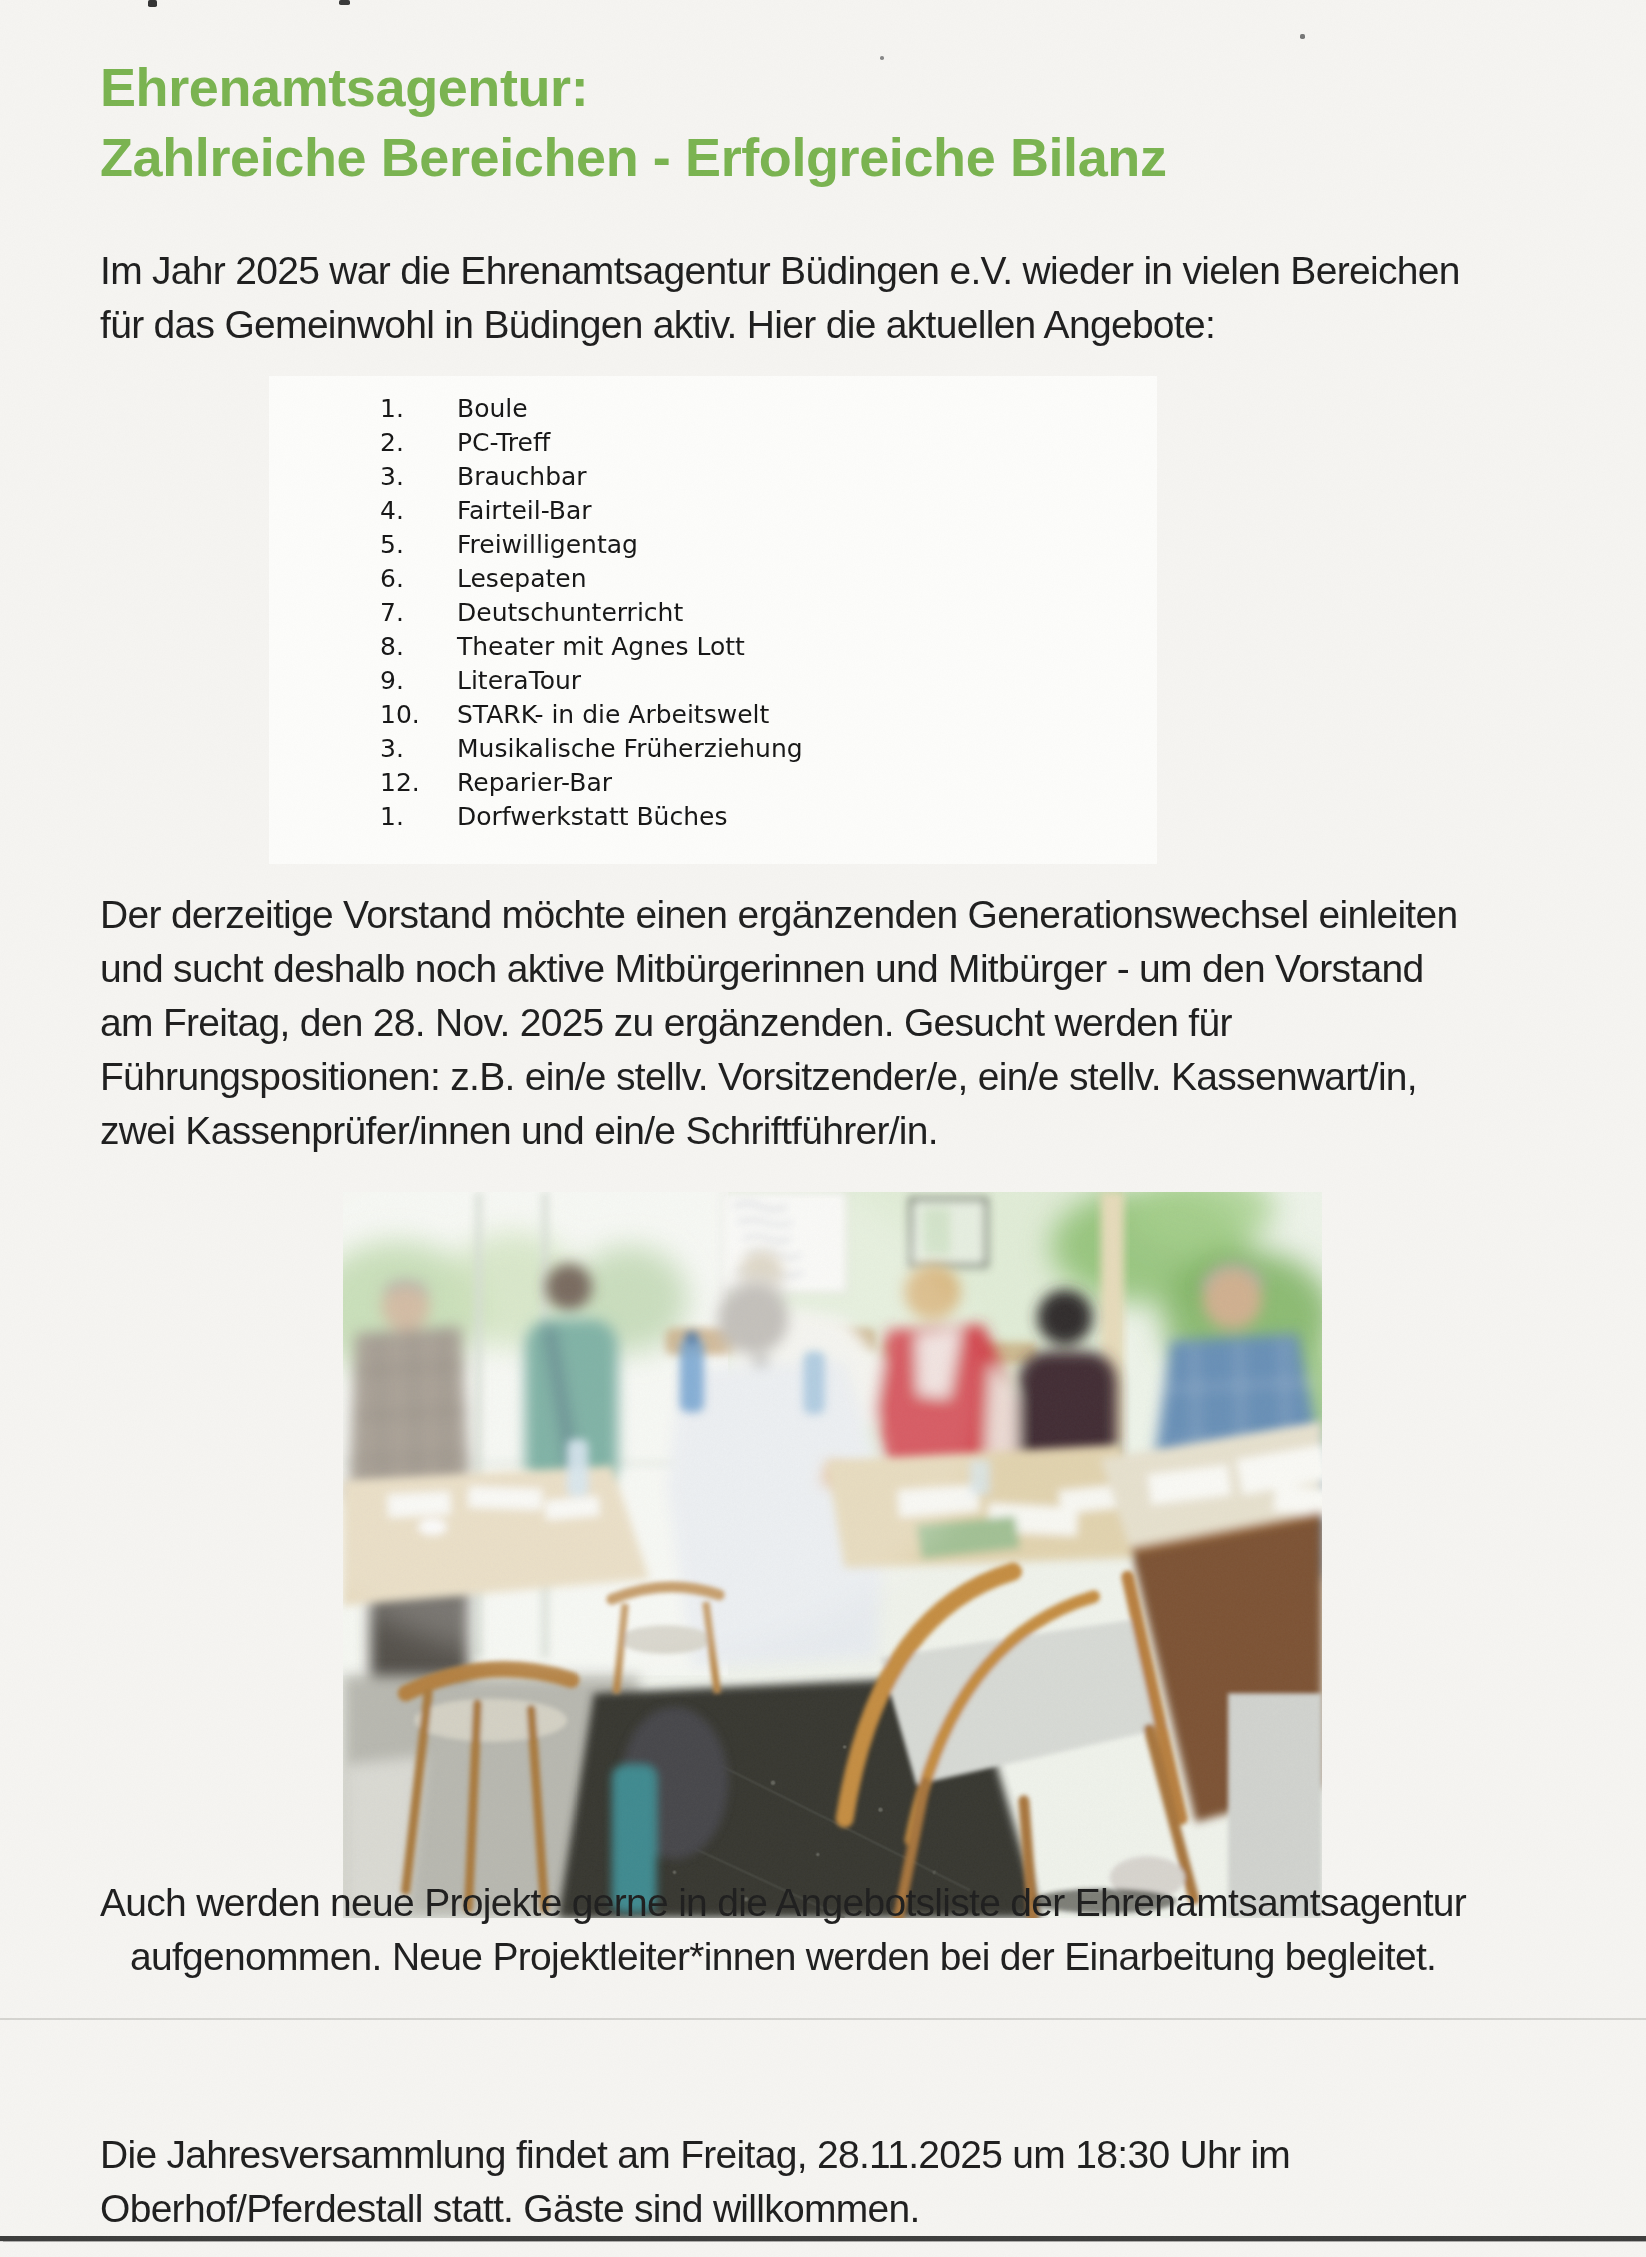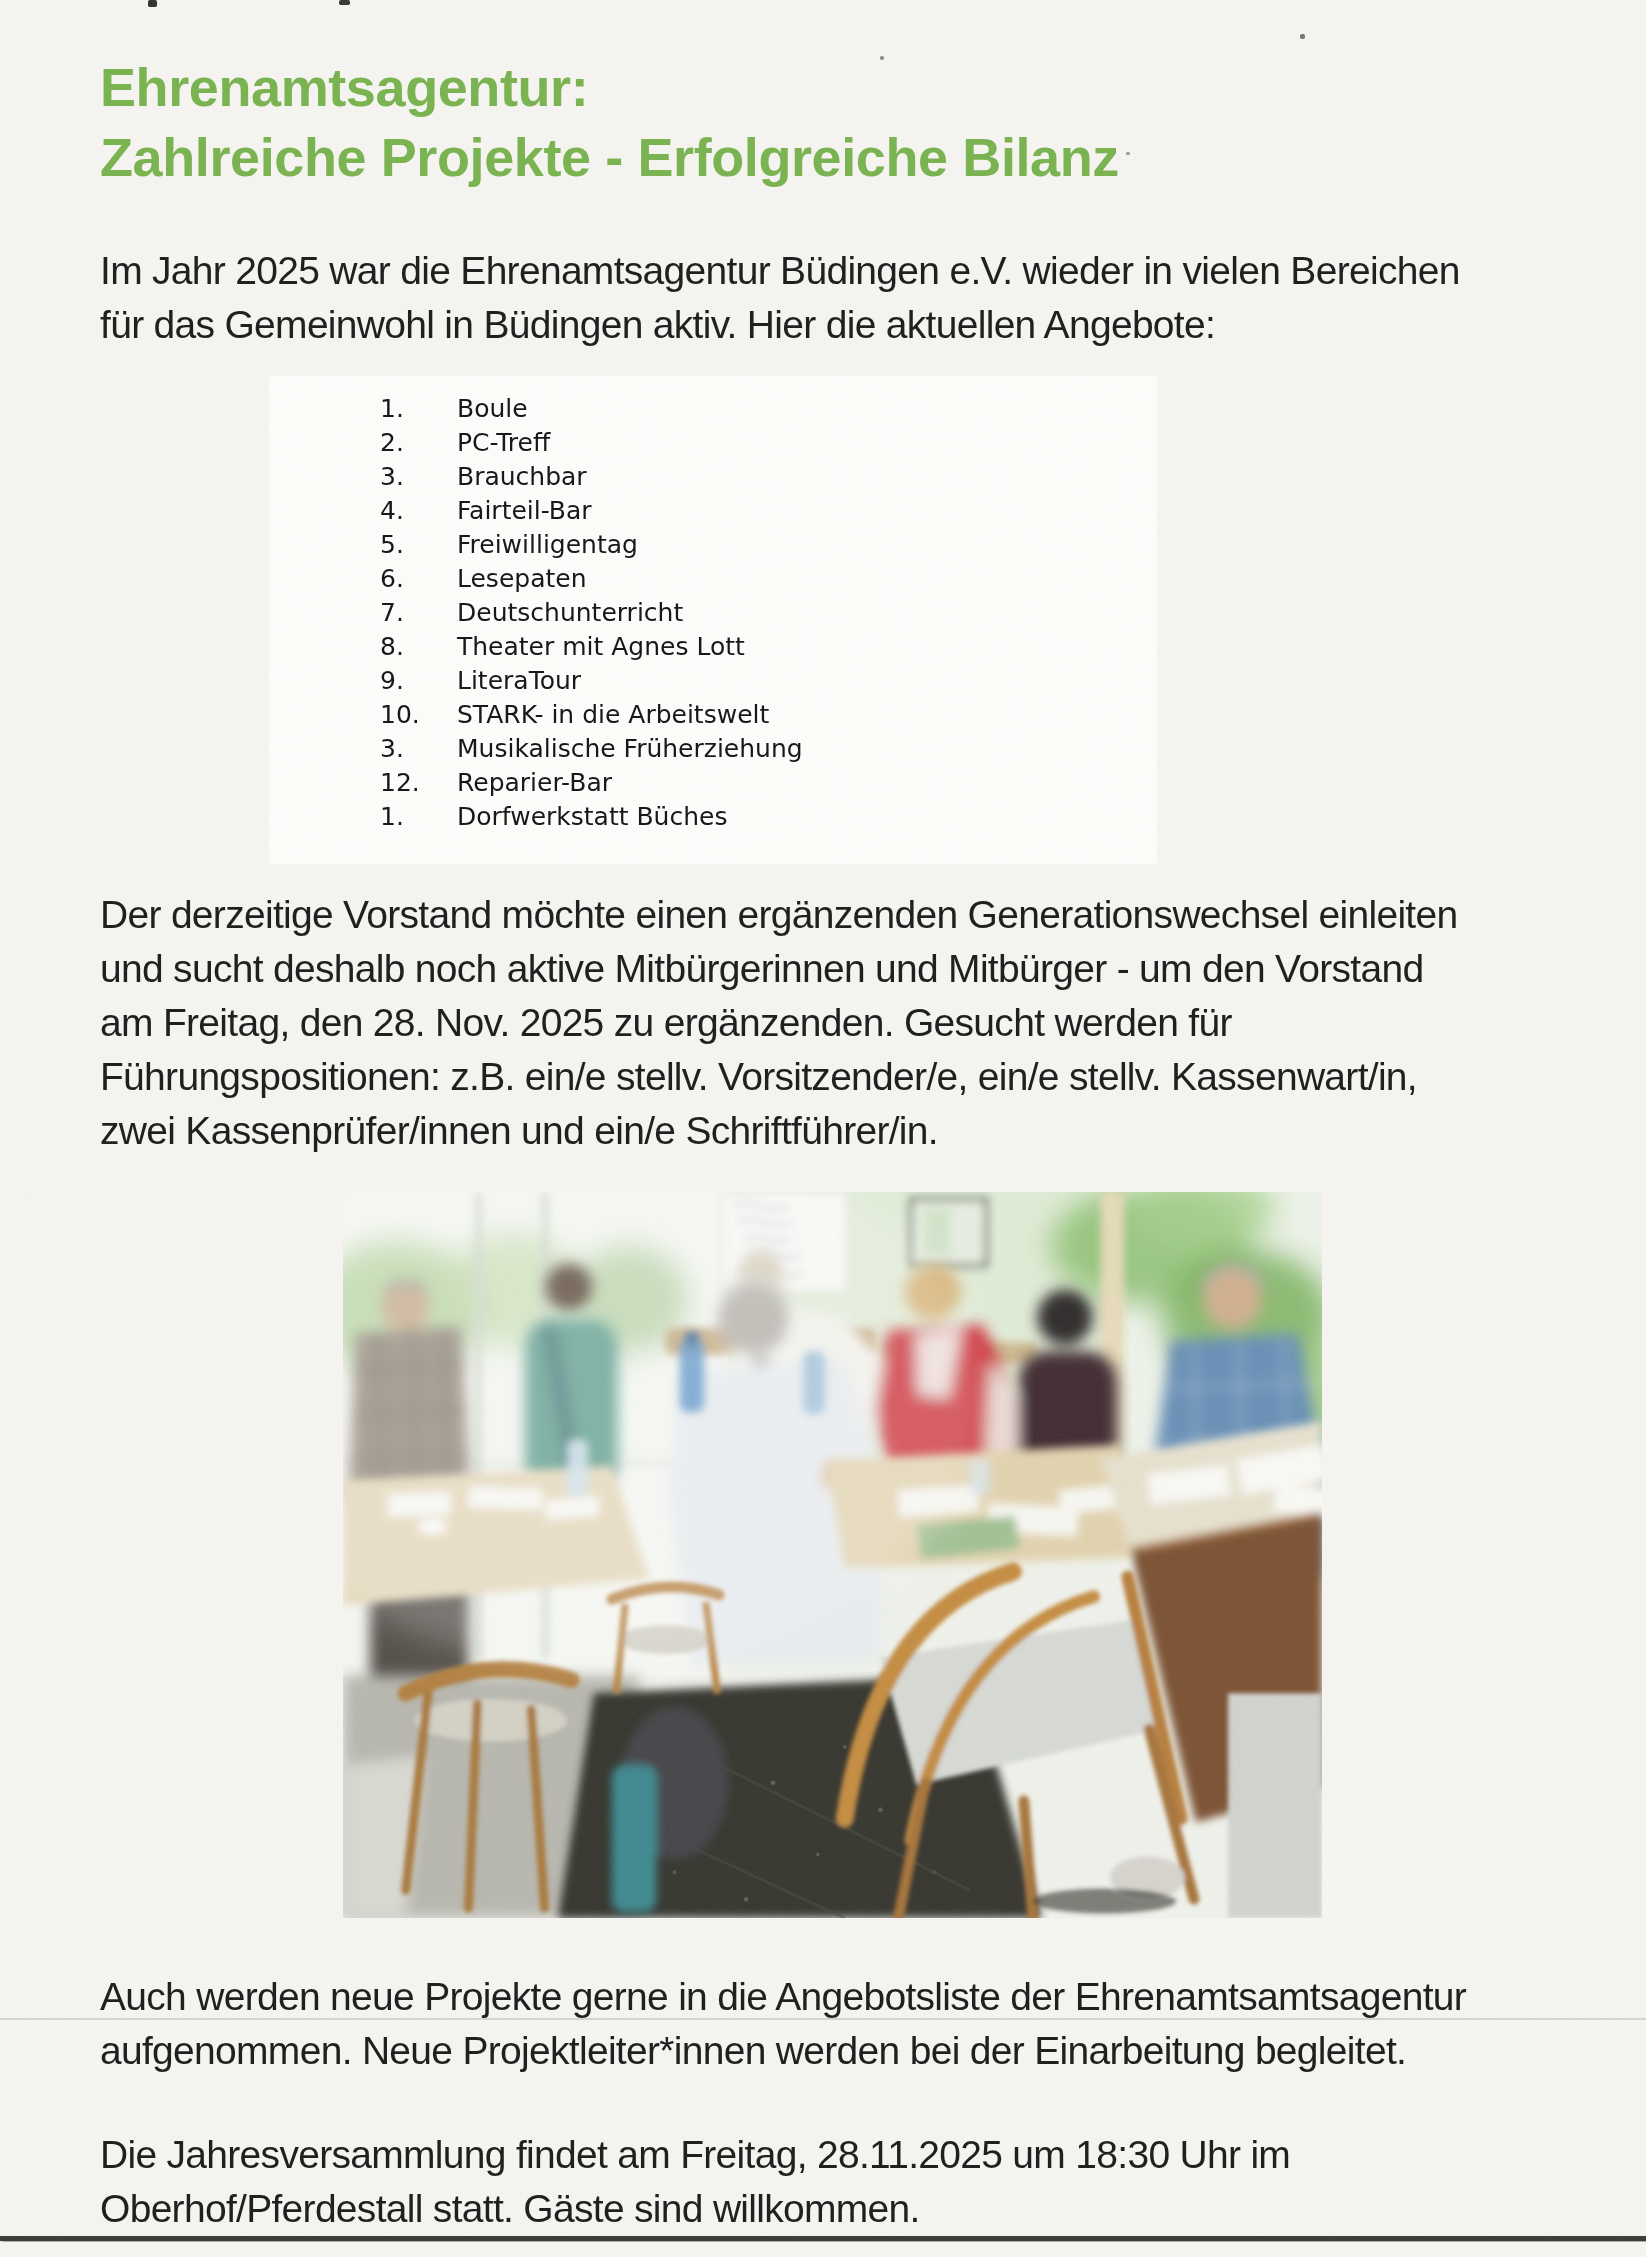--- a/index.html
+++ b/index.html
@@ -19,21 +19,21 @@
     color:var(--heading-green,#7ab450);
     letter-spacing:-0.4px;white-space:nowrap;
   }
   .para{
     position:absolute;left:100px;
     font-size:39px;line-height:54px;letter-spacing:-0.7px;
     white-space:nowrap;color:var(--body-text,#1e1e1e);
   }
   .para.intro{top:244px;}
   .para.vorstand{top:888px;}
-  .para.projekte-hinweis{top:1970px;}
+  .para.projekte-hinweis{top:1876px;text-align:center;}
   .para.versammlung{top:2128px;}
   .list-block{
     position:absolute;left:269px;top:376px;width:888px;height:488px;
     background:#fdfdfb;
   }
   .project-list{position:absolute;left:111px;top:16px;}
   .project-row{
     display:grid;grid-template-columns:77px auto;
     height:34px;line-height:34px;
     font-family:"DejaVu Sans", sans-serif;
@@ -59,21 +59,21 @@
 <div class="page">
 
   <div class="speck" style="left:148px;top:0;width:9px;height:7.2px;"></div>
   <div class="speck" style="left:339px;top:0;width:10.7px;height:4.5px;background:#3a3a3a;"></div>
   <div class="speck" style="left:880px;top:56px;width:3.6px;height:3.6px;background:#888;"></div>
   <div class="speck" style="left:1300px;top:34px;width:4.5px;height:4.5px;background:#777;"></div>
   <div class="speck" style="left:1126px;top:152px;width:3.6px;height:2.7px;background:#999;"></div>
 
   <div class="heading">
     <div>Ehrenamtsagentur:</div>
-    <div>Zahlreiche Projekte - Erfolgreiche Bilanz</div>
+    <div>Zahlreiche Bereichen - Erfolgreiche Bilanz</div>
   </div>
 
   <div class="para intro">
     <div>Im Jahr 2025 war die Ehrenamtsagentur Büdingen e.V. wieder in vielen Bereichen</div>
     <div>für das Gemeinwohl in Büdingen aktiv. Hier die aktuellen Angebote:</div>
   </div>
 
   <div class="list-block">
     <div class="project-list">
       <div class="project-row">

